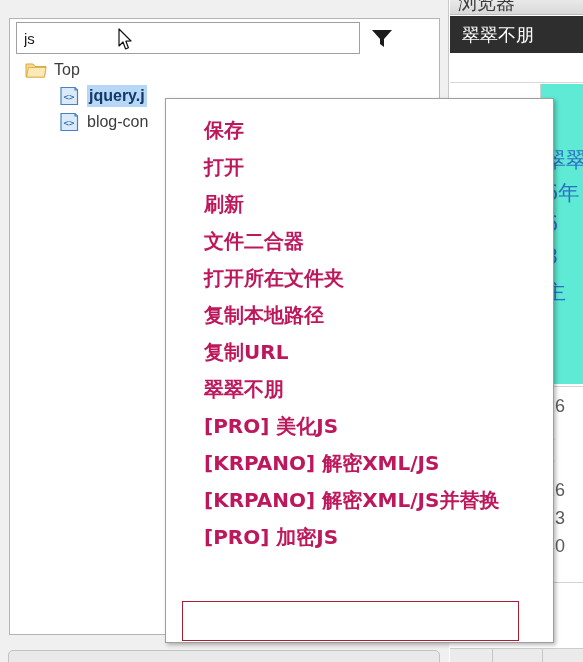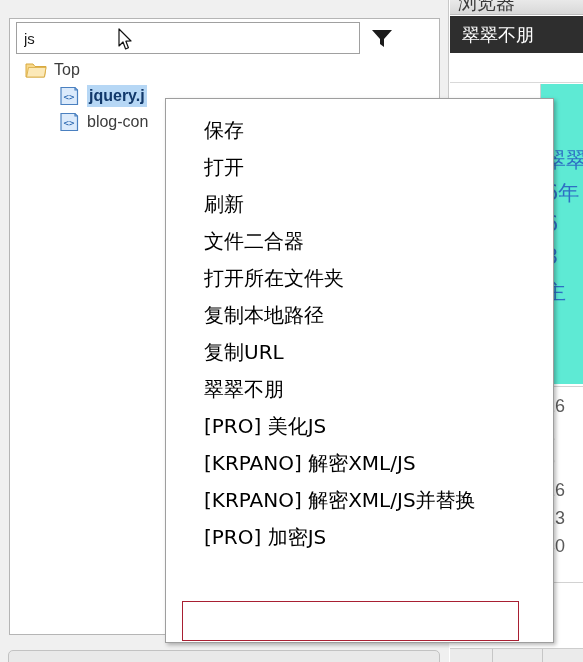--- a/index.html
+++ b/index.html
@@ -194,24 +194,25 @@
     z-index: 40;
   }
   .ctx-item {
     position: absolute;
     left: 1px;
     width: 387px;
     height: 37px;
     line-height: 37px;
     padding-left: 37px;
     font-size: 20px;
-    color: #000000;
+    color: #be185d;
     white-space: nowrap;
     cursor: default;
     font-family: "DejaVu Sans", "Liberation Sans", sans-serif;
+    font-weight: bold;
   }
   .ctx-highlight {
     position: absolute;
     left: 16px; top: 502px;
     width: 337px; height: 40px;
     border: 1px solid #a81f32;
     pointer-events: none;
     z-index: 45;
   }
 

